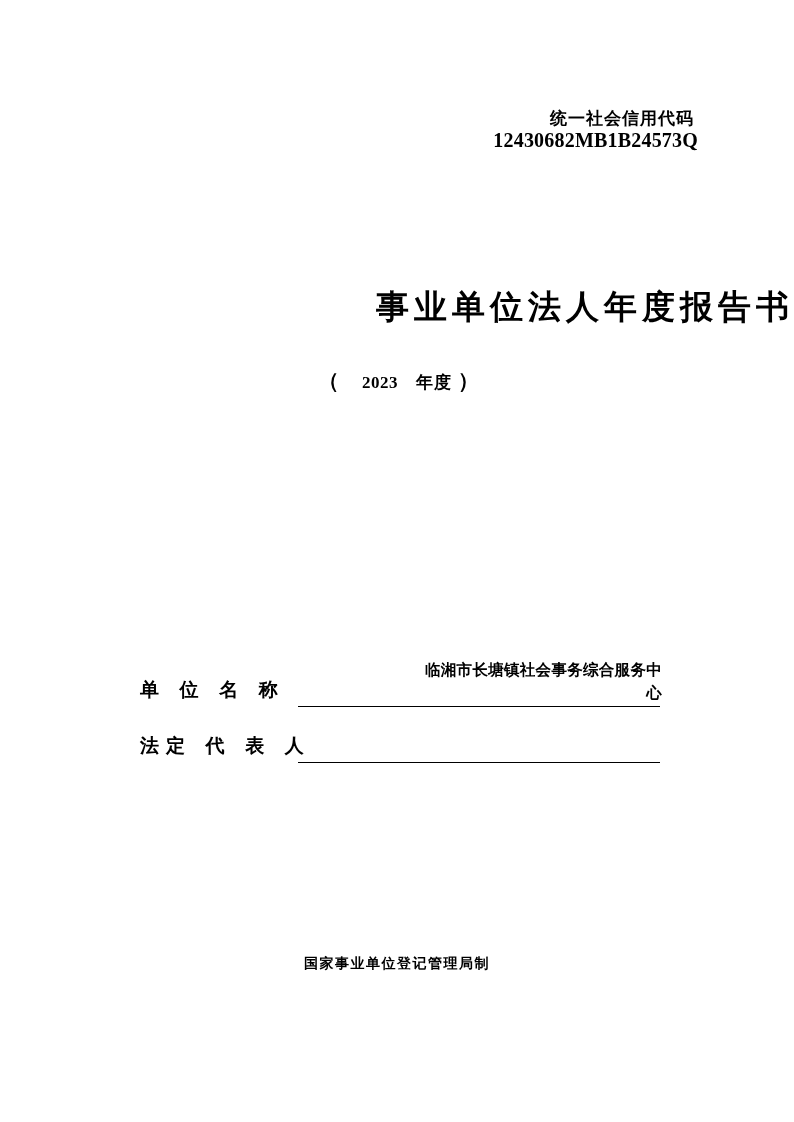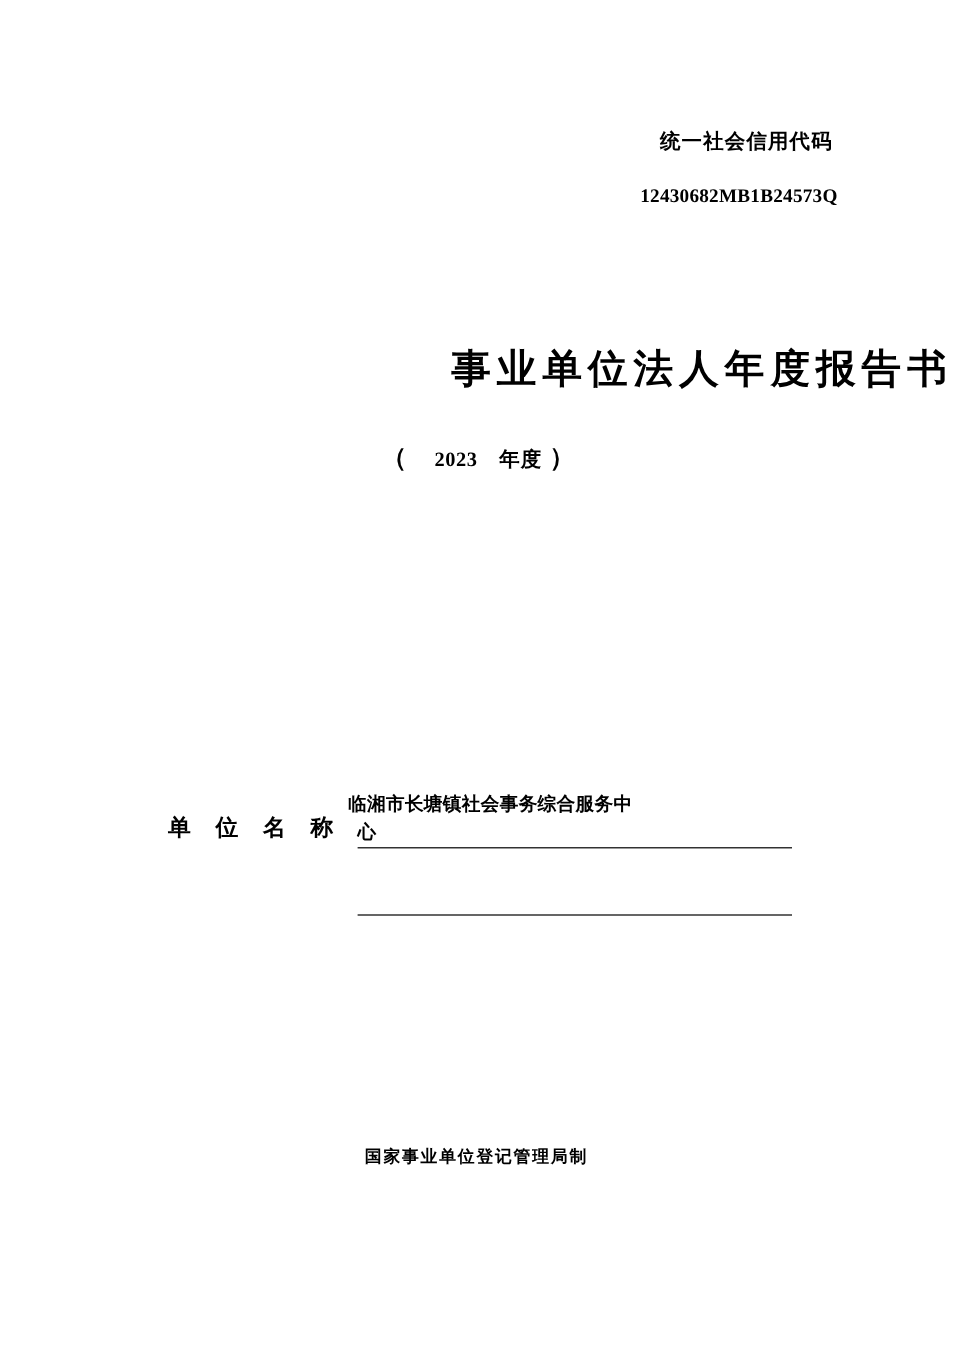--- a/index.html
+++ b/index.html
@@ -32,24 +32,23 @@
     font-family: "DejaVu Serif", "Liberation Serif", serif;
     font-size: 17px;
     font-weight: 700;
     letter-spacing: 1px;
     line-height: 1.3;
     text-align: right;
     padding-right: 4px;
   }
   .credit-value {
     font-family: "Liberation Serif", "DejaVu Serif", serif;
-    font-size: 16px;
+    font-size: 20px;
     font-weight: 700;
     letter-spacing: 0.2px;
-    margin-top: 26px;
     text-align: right;
     padding-right: 0px;
   }
 
   
   .doc-title {
     position: absolute;
     top: 285px;
     left: 0;
     right: 0;
@@ -115,21 +114,21 @@
     right: 0;
     bottom: 4px;
     border-bottom: 1.6px solid #000;
     height: 0;
   }
   .field-value {
     position: absolute;
     left: 158px;
     right: 0;
     bottom: 7px;
-    text-align: left;
+    text-align: right;
     font-family: "DejaVu Serif", "Liberation Serif", serif;
     font-size: 15.5px;
     font-weight: 700;
     line-height: 1.45;
     letter-spacing: 0.3px;
   }
   .field-value.overflow {
     bottom: 7px;
     left: 158px;
     right: -2px;
@@ -177,20 +176,21 @@
     <div class="field-row">
       <span class="field-label">单 位 名 称</span>
       <div class="field-value overflow">
         <span class="l1">临湘市长塘镇社会事务综合服务中</span>
         <span class="l2">心</span>
       </div>
       <div class="field-line"></div>
     </div>
 
     <div class="field-row">
+      <span class="field-label">法定 代 表 人</span>
       <div class="field-value"></div>
       <div class="field-line"></div>
     </div>
 
   </div>
 
   <div class="footer">国家事业单位登记管理局制</div>
 
 </div>
 

